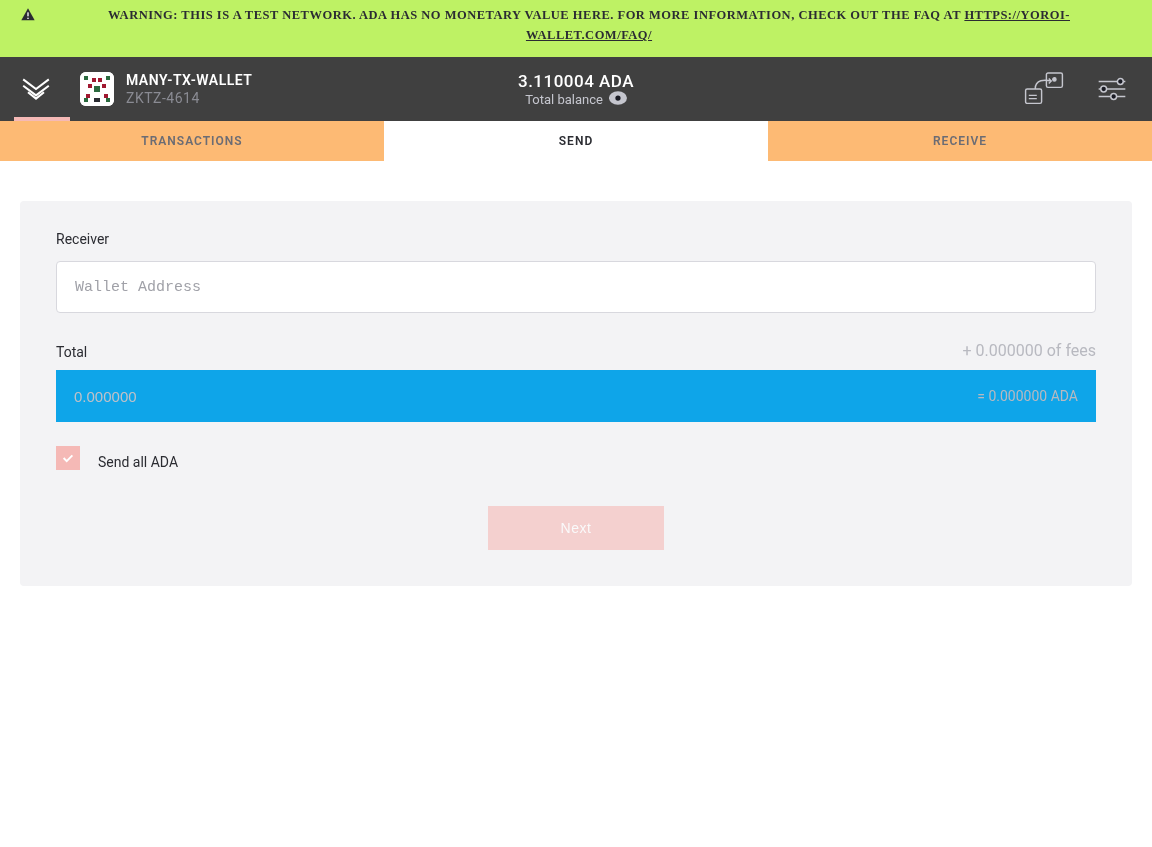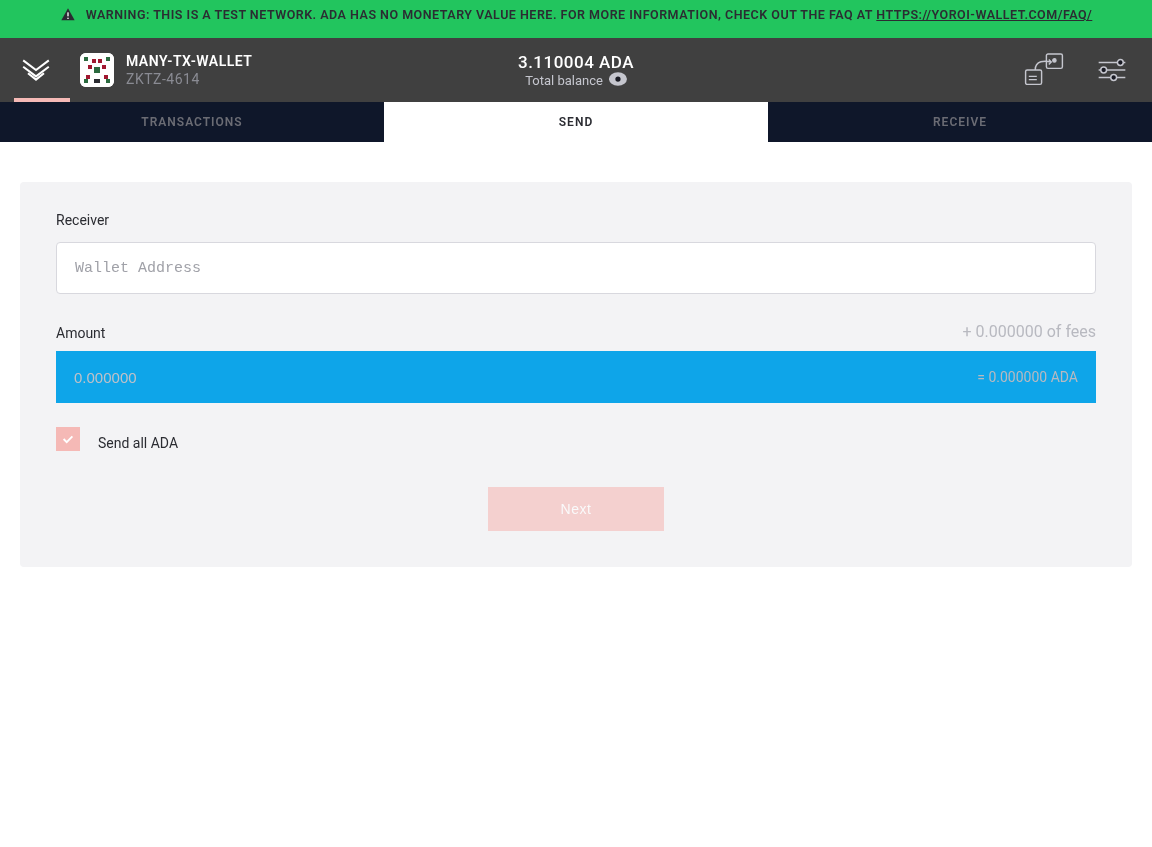--- a/index.html
+++ b/index.html
@@ -8,31 +8,32 @@
       box-sizing: border-box;
     }
     body {
       font-family: -apple-system, BlinkMacSystemFont, "Segoe UI", Roboto, sans-serif;
       background: #ffffff;
       width: 1152px;
       height: 847px;
       overflow: hidden;
     }
     .warning-banner {
-      background: #22c55e;
+      background: #bef264;
       padding: 5px 20px 12px;
       text-align: center;
       font-size: 12.5px;
       font-weight: 600;
       letter-spacing: 0.5px;
       color: #2b2c32;
       display: flex;
       align-items: flex-start;
       justify-content: center;
       gap: 10px;
+      font-family: Liberation Serif, serif;
     }
     .warning-banner .warning-icon {
       flex-shrink: 0;
       margin-top: 2px;
     }
     .warning-banner .warning-text {
       line-height: 1.6;
     }
     .warning-banner a {
       color: #2b2c32;
@@ -118,21 +119,21 @@
     .header-action-icon {
       width: 40px;
       height: 40px;
       display: flex;
       align-items: center;
       justify-content: center;
       cursor: pointer;
     }
     .tabs {
       display: flex;
-      background: #0f172a;
+      background: #fdba74;
       height: 40px;
     }
     .tab {
       flex: 1;
       display: flex;
       align-items: center;
       justify-content: center;
       font-size: 12px;
       font-weight: 600;
       letter-spacing: 1px;
@@ -351,21 +352,21 @@
 
 <div class="content">
   <div class="card">
 
     <label class="field-label">Receiver</label>
     <div class="input-wrapper">
       <input type="text" class="text-input" placeholder="Wallet Address" style="">
     </div>
 
     <div class="amount-header">
-      <label class="field-label" style="margin-bottom:0;">Amount</label>
+      <label class="field-label" style="margin-bottom:0;">Total</label>
       <span class="fees-text">+ 0.000000 of fees</span>
     </div>
     <div class="amount-input-wrapper">
       <input type="text" class="amount-input" placeholder="0.000000" style="">
       <span class="amount-equals">= 0.000000 ADA</span>
     </div>
 
     <div class="checkbox-row">
       <div class="checkbox">
         <svg width="14" height="14" viewBox="0 0 16 16">

